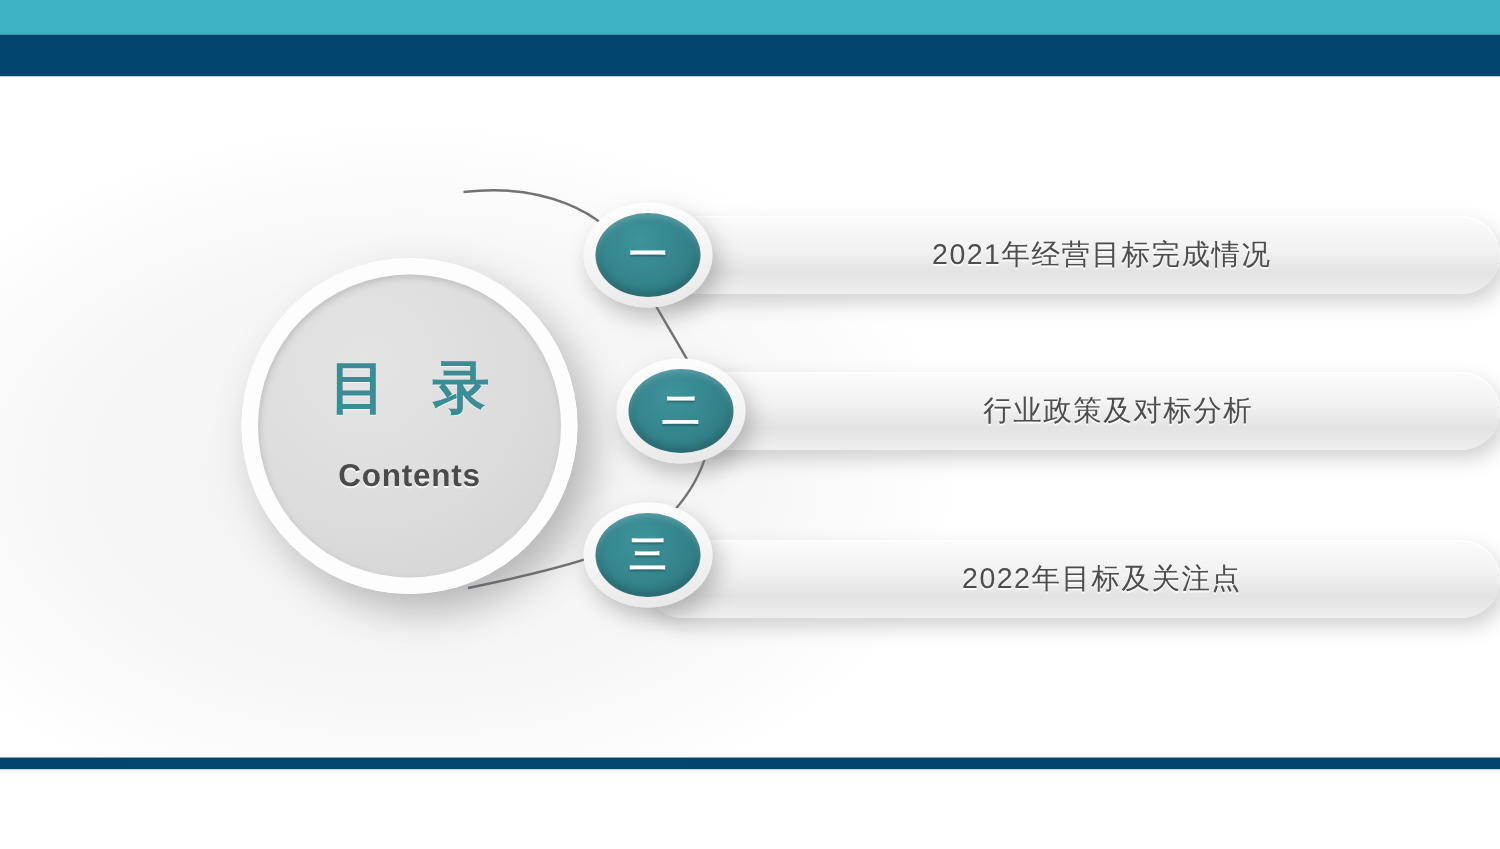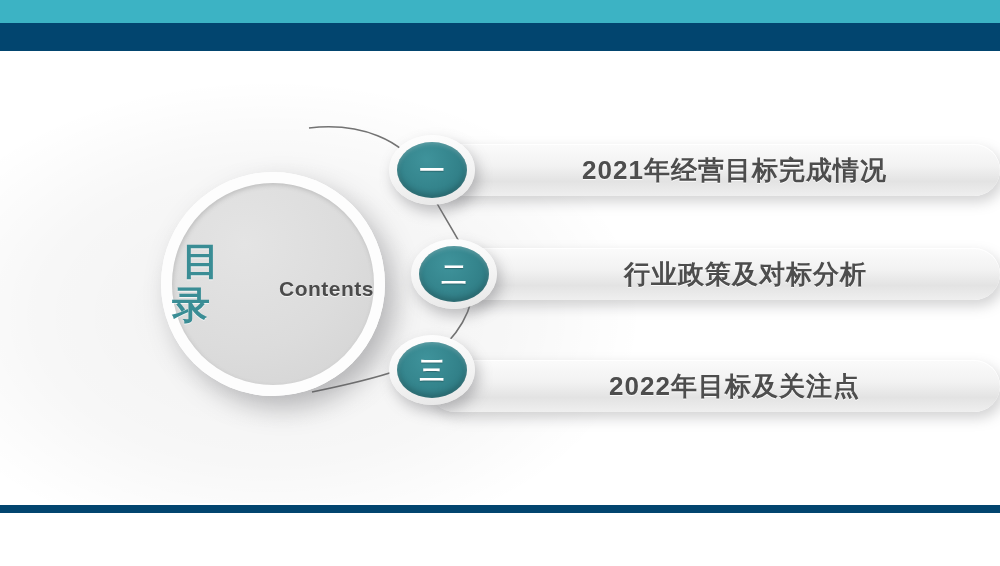--- a/index.html
+++ b/index.html
@@ -73,21 +73,21 @@
   }
   .big-circle-face {
     position: absolute;
     left: 11px; top: 11px;
     width: 202px; height: 202px;
     border-radius: 50%;
     background:
       radial-gradient(circle at 36% 30%, #e4e4e4 0%, #dcdcdc 55%, #d2d2d2 100%);
     box-shadow: inset 1px 2px 4px rgba(120,120,120,0.30);
     display: flex;
-    flex-direction: row;
+    flex-direction: column;
     align-items: center;
     justify-content: center;
     gap: 14px;
   }
   .toc-cn {
     font-size: 38px;
     font-weight: bold;
     color: #3a8d95;
     letter-spacing: 10px;
     text-indent: 10px;
@@ -112,22 +112,22 @@
     position: absolute;
     height: 52px;
     border-radius: 26px;
     background: linear-gradient(180deg, #fbfbfb 0%, #f2f2f2 42%, #e3e3e3 72%, #efefef 100%);
     box-shadow: 4px 6px 13px rgba(120,120,125,0.33), inset 0 1px 0 rgba(255,255,255,0.95);
     display: flex;
     align-items: center;
     justify-content: center;
   }
   .pill-label {
-    font-size: 26px;
-    font-weight: bold;
+    font-size: 19px;
+    font-weight: normal;
     color: #4d4d4d;
     letter-spacing: 1px;
     text-shadow: 0 1px 0 rgba(255,255,255,0.8);
     padding-left: 40px;
     white-space: nowrap;
   }
 
   .badge {
     position: absolute;
     width: 86px; height: 70px;

